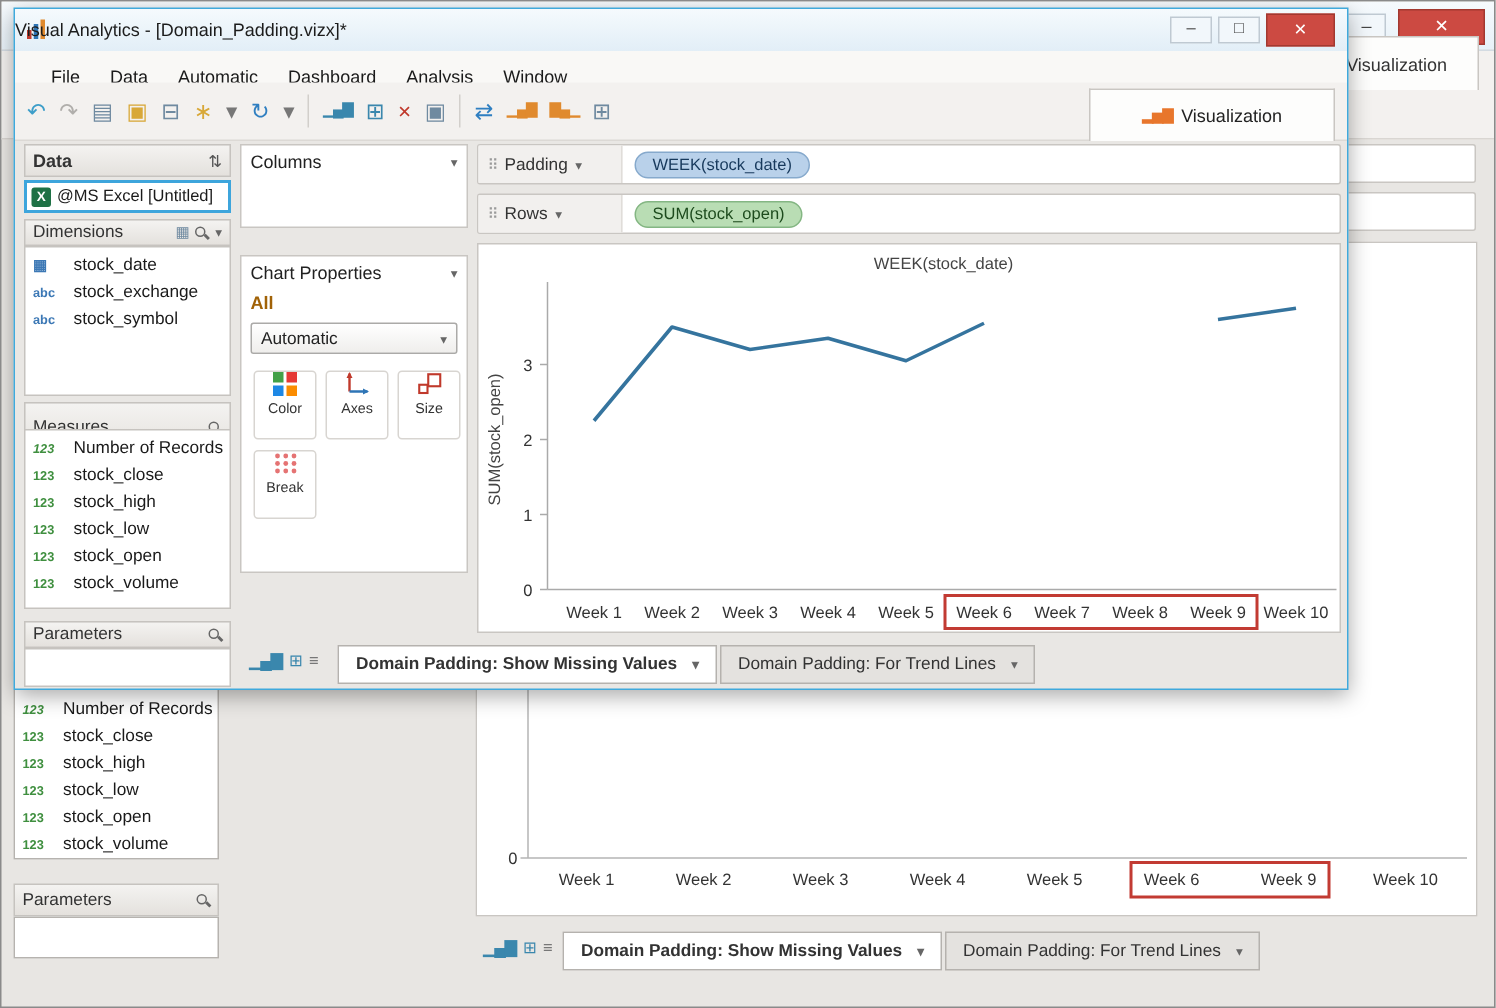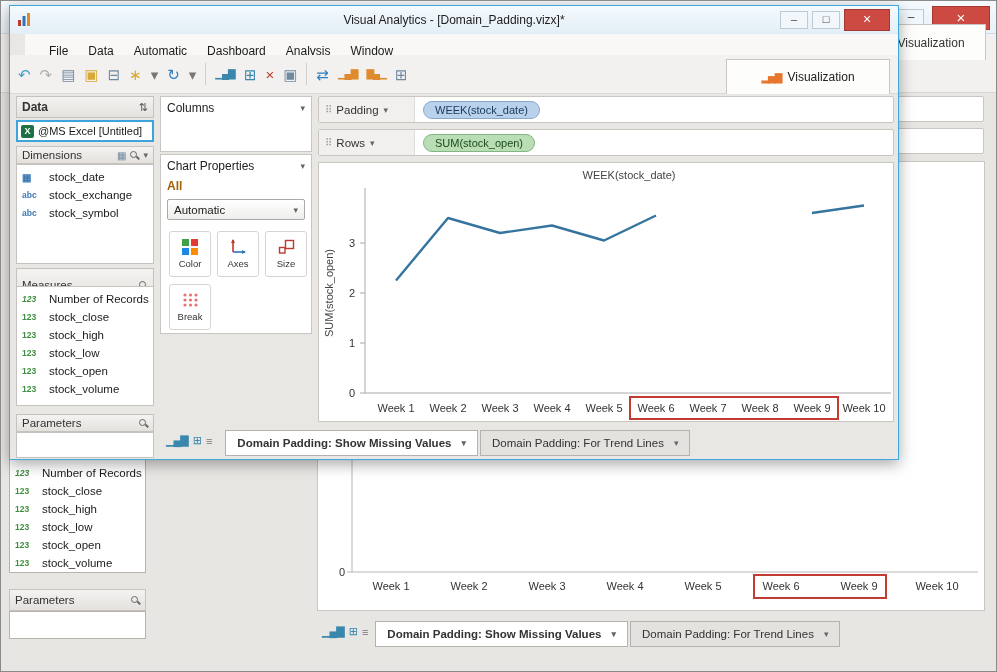--- a/index.html
+++ b/index.html
@@ -50,27 +50,27 @@
                 background:#666; transform:rotate(45deg); }
   .chev { color:#666; font-size:9px; }
   .grip { color:#9a9a9a; font-size:10px; letter-spacing:-1px; }
 
   
   .fg-window { position:absolute; left:8px; top:4px; width:890px; height:455px; background:#e9e7e4;
                border:1px solid #3fa9dc; box-shadow:0 4px 14px rgba(0,0,0,0.35); z-index:5; }
   .fg-titlebar { position:absolute; top:0; left:0; right:0; height:28px;
                  background:linear-gradient(#f5fafd,#e2eef7); }
   .fg-title { position:absolute; left:0; right:0; top:0; height:20px; line-height:28px;
-              text-align:center; font-size:12px; color:#1c1c1c; }
+              text-align:left; font-size:12px; color:#1c1c1c; }
   .appicon { position:absolute; left:7px; top:6px; }
   .win-glyph { position:absolute; top:5px; width:28px; height:18px; background:#f2f7fb;
                border:1px solid #bfc9d2; color:#444; font-size:11px; text-align:center; line-height:15px; }
   .fg-close { position:absolute; right:8px; top:3px; width:46px; height:22px; background:#cc4a42;
               border:1px solid #a23830; color:#fff; font-size:14px; text-align:center; line-height:19px; }
-  .fg-menubar { position:absolute; top:28px; left:15px; right:0; height:34px; background:#f9f8f6;
+  .fg-menubar { position:absolute; top:28px; left:0; right:0; height:34px; background:#f9f8f6;
                 border-bottom:1px solid #e6e3df; display:flex; align-items:center; padding-left:14px; }
   .menu-item { font-size:12px; color:#1a1a1a; padding:0 10px; }
   .fg-toolbar { position:absolute; top:49px; left:0; right:0; height:39px; background:#f3f1ef;
                 border-bottom:1px solid #dcd9d5; }
   .tools { position:absolute; left:8px; top:0; height:38px; display:flex; align-items:center; gap:9px; }
   .tb-icon { font-size:15px; line-height:1; }
   .tb-icon.bars { font-size:10px; letter-spacing:-1px; }
   .tb-sep { width:1px; height:22px; background:#d2cfcb; }
   .fg-vistab { position:absolute; right:8px; top:4px; width:164px; height:35px; background:#fdfdfc;
                border:1px solid #c9c6c2; border-bottom:none; display:flex; align-items:center;
@@ -89,21 +89,21 @@
   
   .panel { position:absolute; left:150px; width:152px; background:#fff; border:1px solid #c9c6c2; }
   .panel-header { display:flex; align-items:center; padding:4px 6px 2px 6px; font-size:12px; color:#222; }
   .panel-header .spacer { flex:1; }
   .all-label { font-size:12px; font-weight:bold; padding:4px 6px 0 6px; color:#a16207; }
   .mark-select { margin:6px; height:21px; border:1px solid #abaaa8; background:linear-gradient(#fff,#efeeec);
                  border-radius:2px; display:flex; align-items:center; justify-content:space-between;
                  padding:0 6px; font-size:11.5px; color:#222; }
   .prop-btn { position:absolute; width:42px; height:46px; background:#fff; border:1px solid #d8d5d1;
               border-radius:3px; display:flex; flex-direction:column; align-items:center;
-              justify-content:center; gap:3px; font-size:9.5px; color:#333; }
+              gap:3px; font-size:9.5px; color:#333; }
   .color-grid { width:16px; height:16px; display:grid; grid-template-columns:7px 7px; gap:2px; }
   .color-grid i { width:7px; height:7px; display:block; }
 
   
   .shelf { position:absolute; left:308px; width:576px; height:27px; background:#fff;
            border:1px solid #c9c6c2; border-radius:2px; display:flex; align-items:center; }
   .shelf-label { width:96px; height:100%; background:#f2f0ee; border-right:1px solid #e0ddd9;
                  display:flex; align-items:center; gap:5px; padding:0 6px; font-size:11.5px; color:#333; }
   .pill { margin-left:8px; padding:2px 11px; border-radius:10px; font-size:11px; }
   .pill-blue { background:#b9d1ea; border:1px solid #86a9cc; color:#17395c; }
@@ -334,21 +334,21 @@
     <div class="white-list abs sb" style="top:426px;height:26px"></div>
 
     <div class="panel" style="top:90px;height:56px">
       <div class="panel-header">
         <span>Columns</span>
         <span class="spacer"></span>
         <span class="chev">▾</span>
       </div>
     </div>
 
-    <div class="panel" style="top:148px;height:180px">
+    <div class="panel" style="top:164px;height:212px">
       <div class="panel-header">
         <span>Chart Properties</span>
         <span class="spacer"></span>
         <span class="chev">▾</span>
       </div>
       <div class="all-label">All</div>
       <div class="mark-select">
         <span>Automatic</span>
         <span class="chev">▾</span>
       </div>

